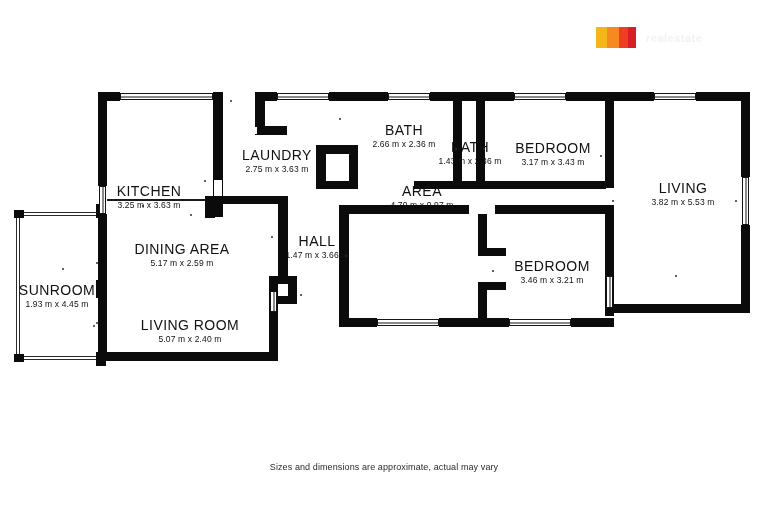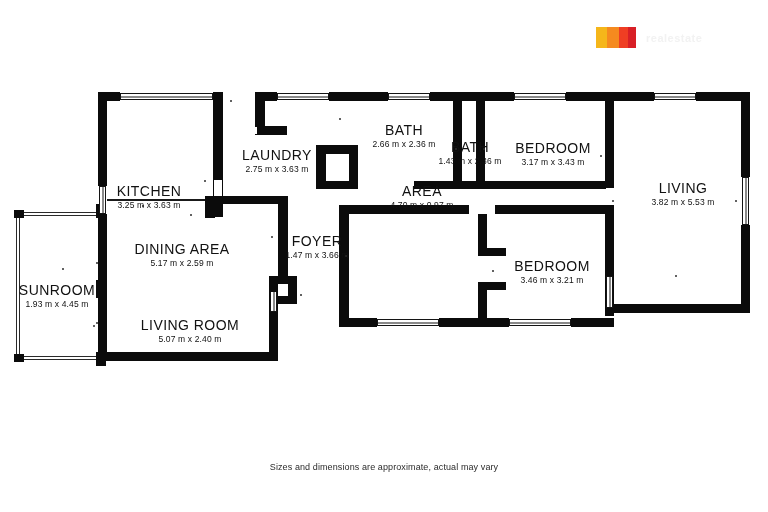--- a/index.html
+++ b/index.html
@@ -300,21 +300,21 @@
     <div class="name">LIVING</div>
     <div class="dim">3.82 m x 5.53 m</div>
   </div>
 
   <div class="room" style="left:422px; top:182px;">
     <div class="name">AREA</div>
     <div class="dim">4.70 m x 0.97 m</div>
   </div>
 
   <div class="room" style="left:317px; top:232px;">
-    <div class="name">FOYER</div>
+    <div class="name">HALL</div>
     <div class="dim">1.47 m x 3.66 m</div>
   </div>
 
   <div class="room" style="left:182px; top:240px;">
     <div class="name">DINING AREA</div>
     <div class="dim">5.17 m x 2.59 m</div>
   </div>
 
 
   <div class="room" style="left:552px; top:257px;">

